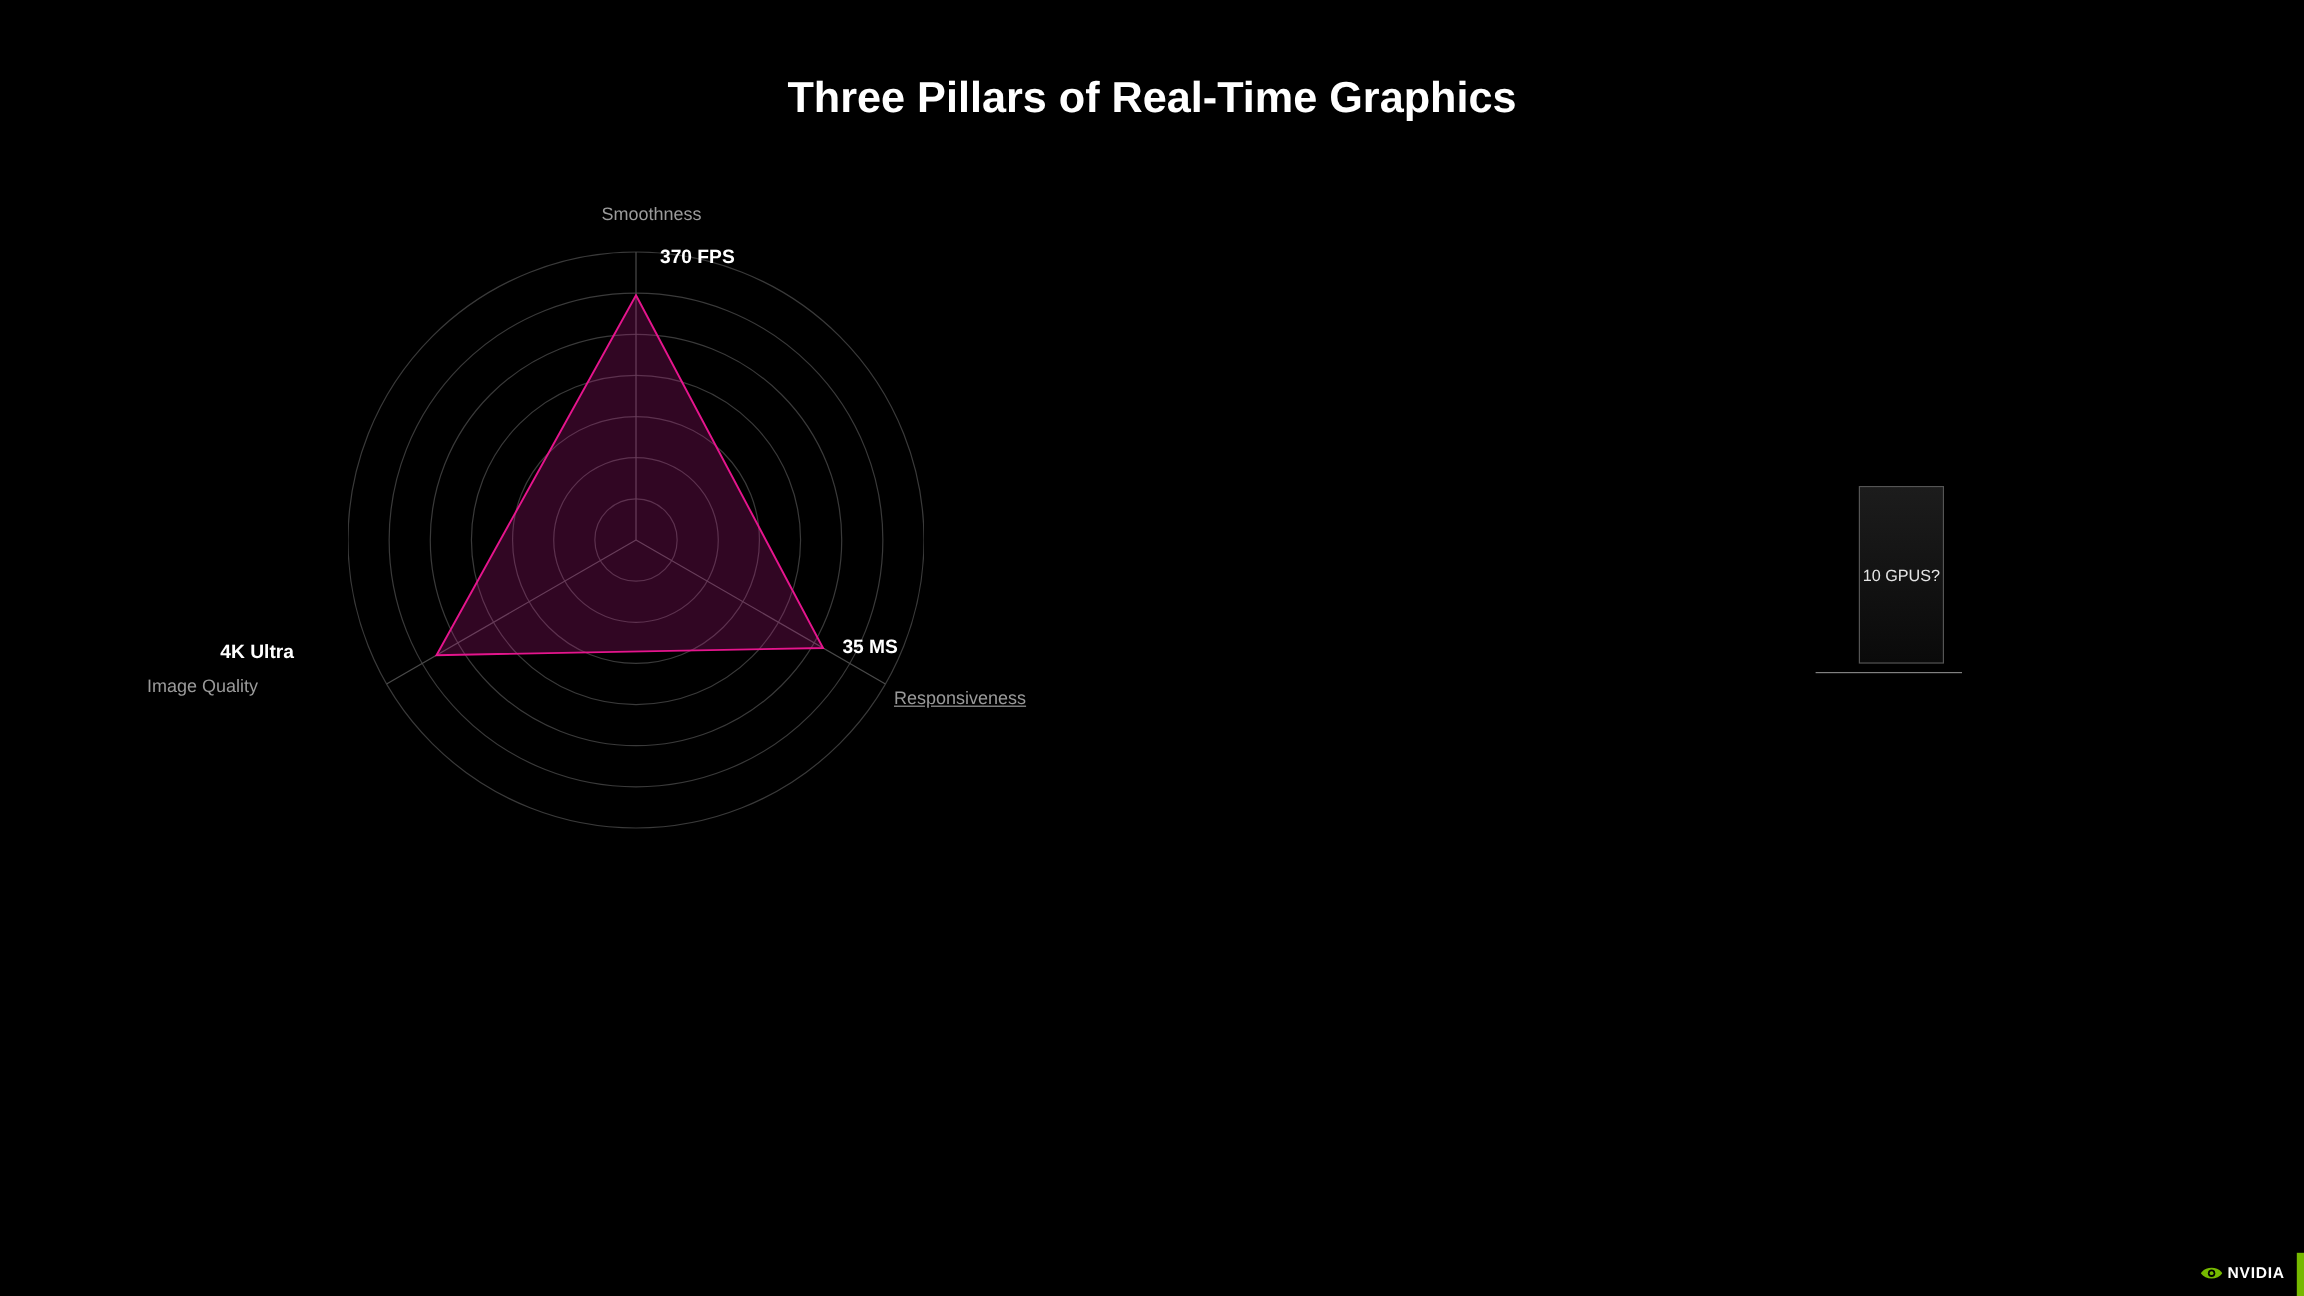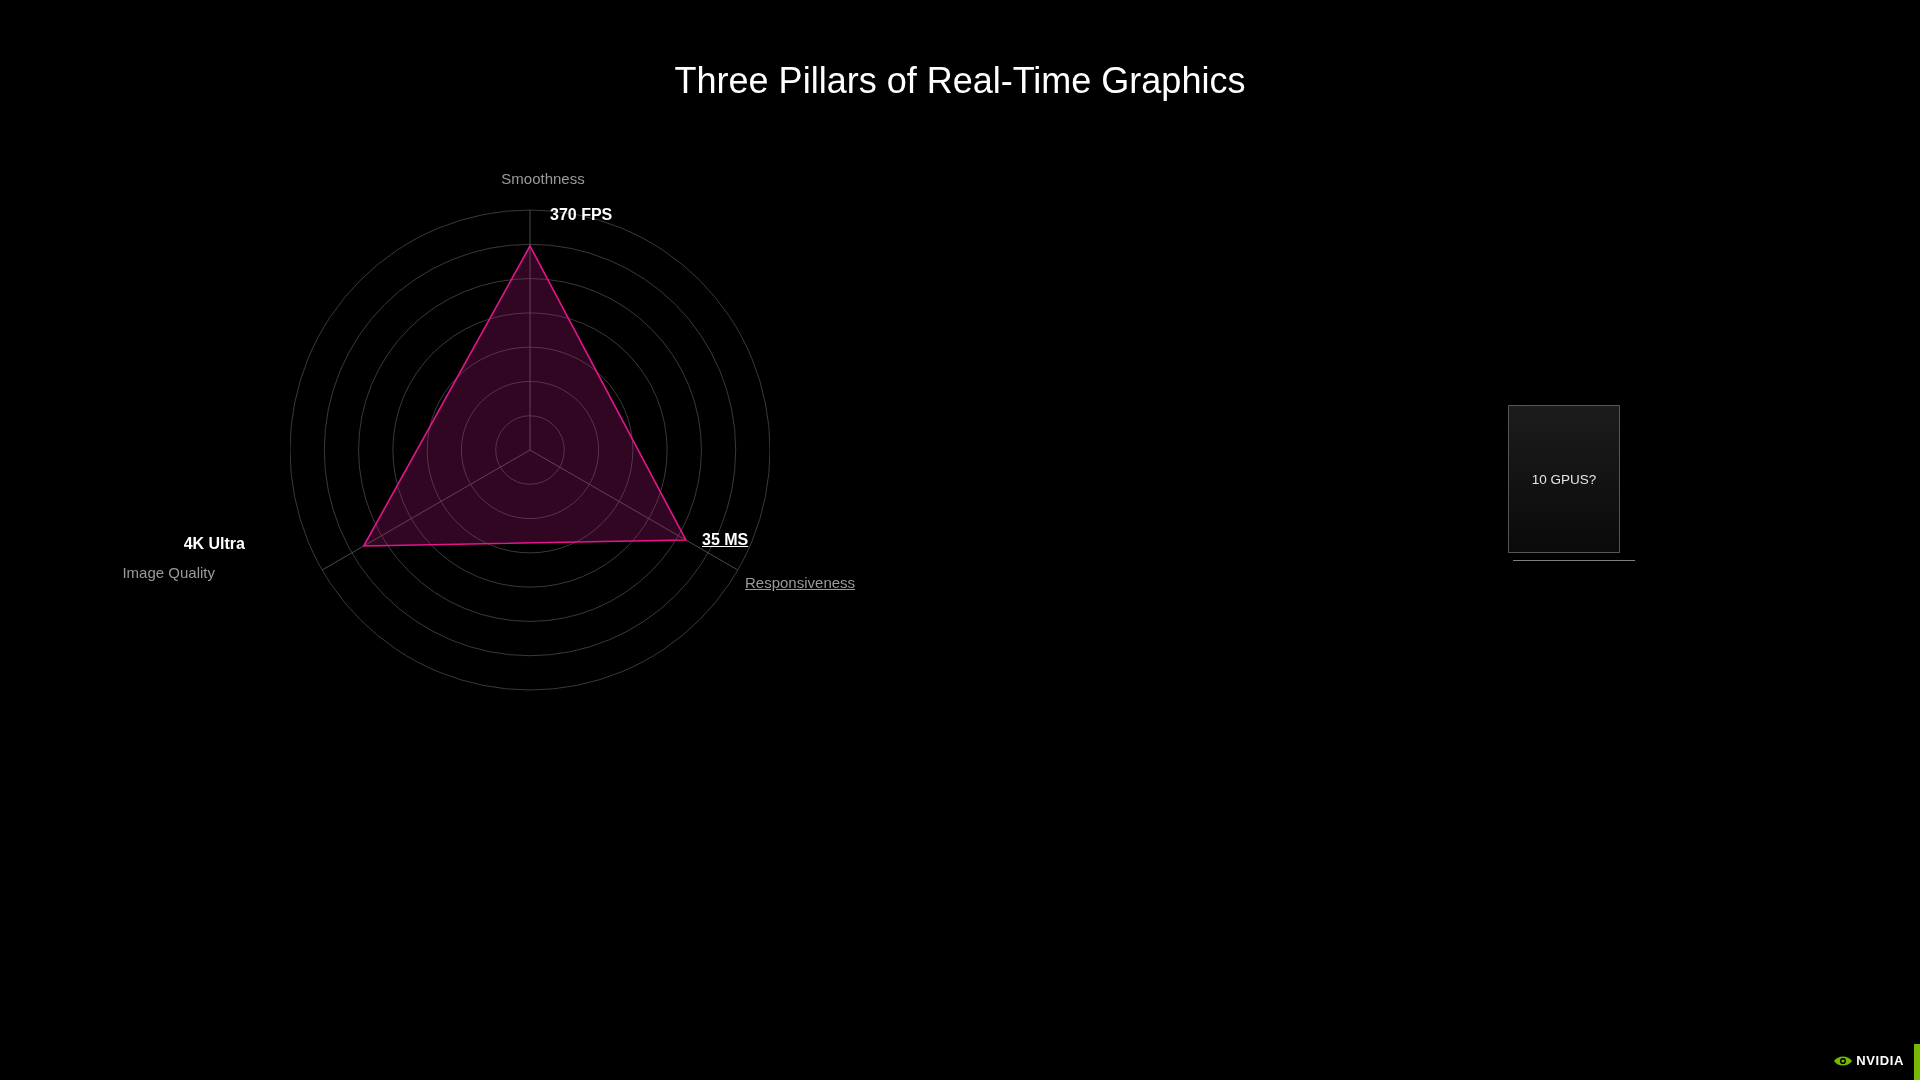--- a/index.html
+++ b/index.html
@@ -10,21 +10,21 @@
     color: #fff;
     position: relative;
     overflow: hidden;
   }
   .title {
     position: absolute;
     top: 60px;
     left: 50%;
     transform: translateX(-50%);
     font-size: 36px;
-    font-weight: 400;
+    font-weight: 700;
     color: #fff;
     text-align: center;
   }
   .radar-wrap {
     position: absolute;
     left: 290px;
     top: 160px;
     width: 480px;
     height: 560px;
   }
@@ -38,21 +38,21 @@
     position: absolute;
     color: #fff;
     font-size: 16px;
     font-weight: 700;
     white-space: nowrap;
   }
   .box-panel {
     position: absolute;
     right: 300px;
     top: 405px;
-    width: 112px;
+    width: 71px;
     height: 148px;
     background: linear-gradient(180deg, #1c1c1c 0%, #0a0a0a 100%);
     border: 1px solid #555;
     display: flex;
     align-items: center;
     justify-content: center;
     color: #e5e5e5;
     font-size: 13.5px;
     font-weight: 500;
     text-align: center;
@@ -105,21 +105,21 @@
       <line x1="240" y1="290" x2="240.00000000000003" y2="50" stroke="#4a4a4a" stroke-width="1"></line>
       <line x1="240" y1="290" x2="447.8460969082653" y2="410" stroke="#4a4a4a" stroke-width="1"></line>
       <line x1="240" y1="290" x2="32.15390309173472" y2="410" stroke="#4a4a4a" stroke-width="1"></line>
       <polygon points="240,86 395.88457268119896,380 73.72312247338778,386" fill="#c4198a" fill-opacity="0.25" stroke="#e5158d" stroke-width="1.6"></polygon>
     </svg>
 
   <div class="axis-label" style="left:50%; top:10px; transform:translateX(-50%);margin-left:13px;">Smoothness</div>
   <div class="value-label" style="left:260px; top:46px;">370 FPS</div>
 
   <div class="axis-label" style="left:455px; top:414px;text-decoration:underline;">Responsiveness</div>
-  <div class="value-label" style="left:412px; top:371px;text-decoration:underline;">35 MS</div>
+  <div class="value-label" style="left:412px; top:371px;">35 MS</div>
 
   <div class="axis-label" style="right:555px; top:404px; text-align:right;">Image Quality</div>
   <div class="value-label" style="right:525px; top:375px; text-align:right;">4K Ultra</div>
 </div>
 
 <div class="box-panel">
   <span>10 GPUS?</span>
 </div>
 <div class="box-underline"></div>
 

